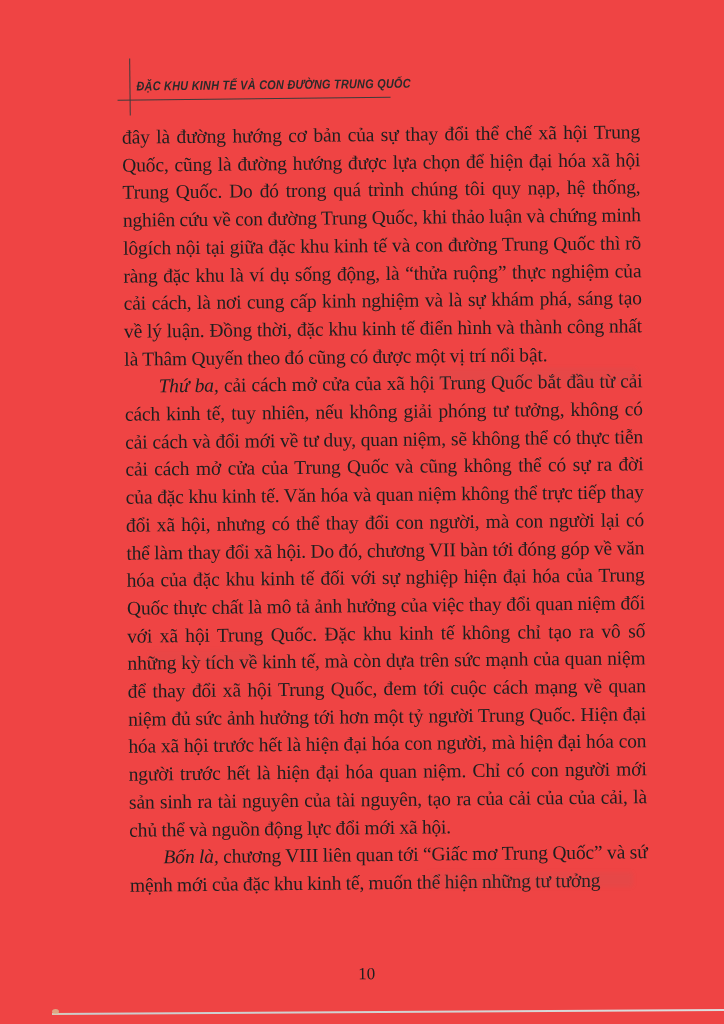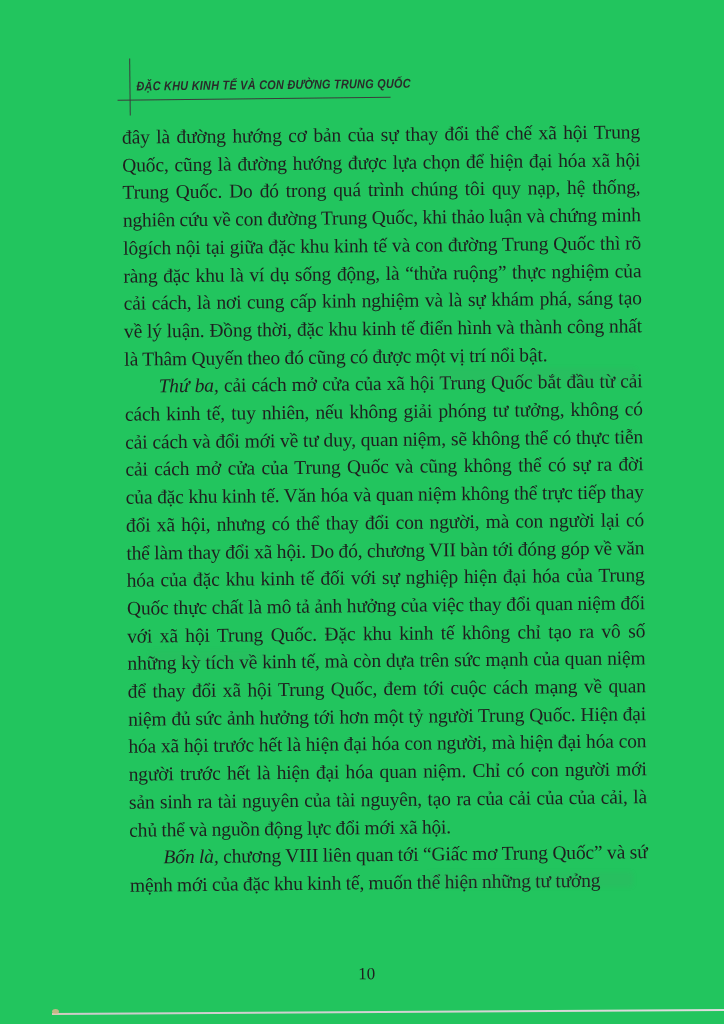--- a/index.html
+++ b/index.html
@@ -4,21 +4,21 @@
 <style>
   html, body {
     margin: 0;
     padding: 0;
     background: #ffffff;
   }
   .page {
     position: relative;
     width: 724px;
     height: 1024px;
-    background: #22c55e;
+    background: #ef4444;
     overflow: hidden;
     font-family: "Liberation Serif", "DejaVu Serif", serif;
     color: #1f1f1f;
   }
   
   .skew {
     position: absolute;
     inset: 0;
     transform: rotate(-0.6deg);
     transform-origin: 380px 520px;

